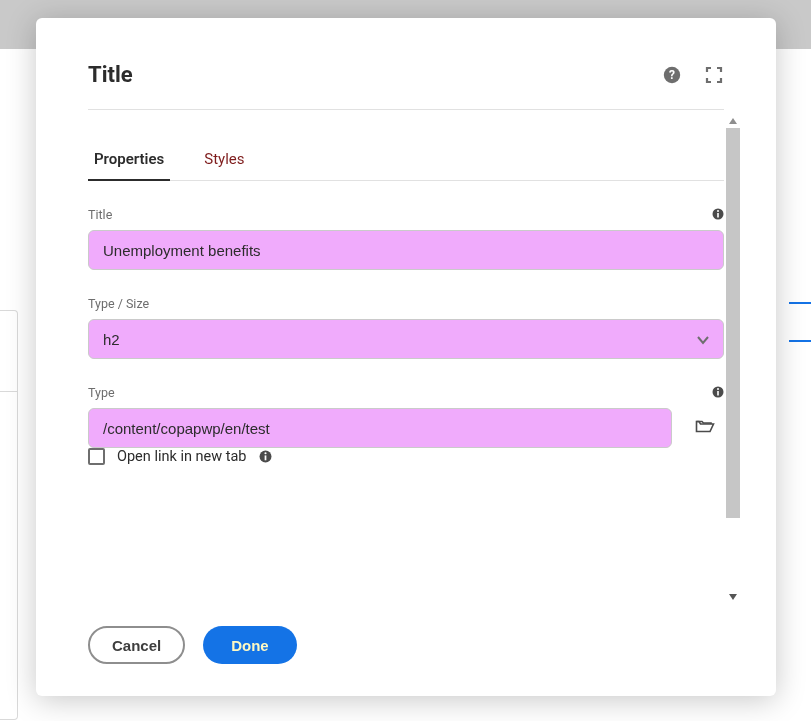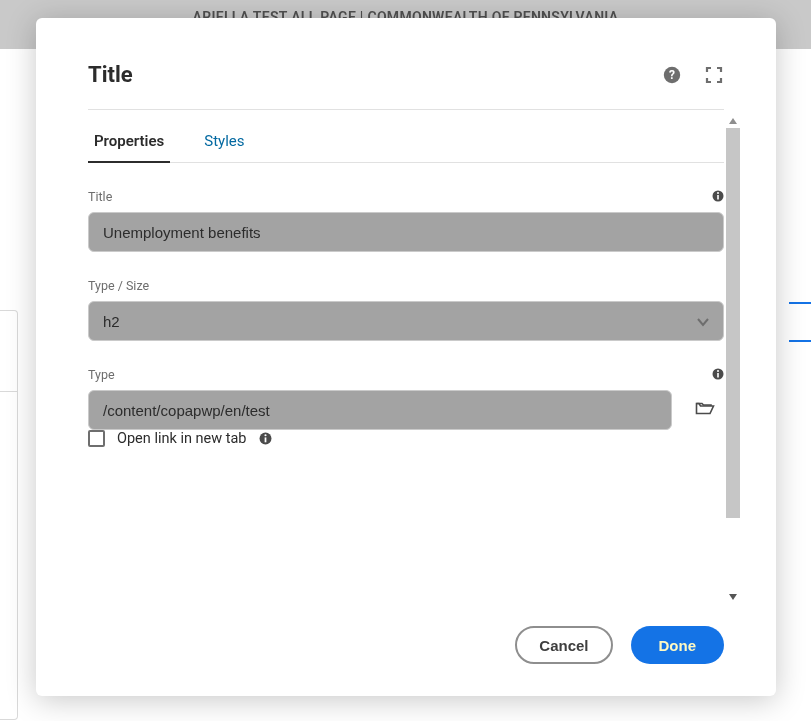--- a/index.html
+++ b/index.html
@@ -118,26 +118,26 @@
       display: flex;
     }
     .modal-body {
       flex: 1;
       padding-right: 18px;
     }
     .tabs {
       display: flex;
       gap: 28px;
       border-bottom: 1px solid #e1e1e1;
-      margin-top: 8px;
+      margin-top: 26px;
     }
     .tab {
       padding: 8px 6px 12px 6px;
       font-size: 15px;
-      color: #0369a1;
+      color: #7f1d1d;
       cursor: pointer;
       position: relative;
     }
     .tab.active {
       color: #2c2c2c;
       font-weight: 600;
     }
     .tab.active::after {
       content: "";
       position: absolute;
@@ -166,21 +166,21 @@
       color: #4b4b4b;
     }
     .text-input {
       width: 100%;
       height: 40px;
       border: 1px solid #cacaca;
       border-radius: 6px;
       padding: 0 14px;
       font-size: 15px;
       color: #2c2c2c;
-      background: #a3a3a3;
+      background: #f0abfc;
       outline: none;
     }
     .select-wrap {
       position: relative;
     }
     .select-chevron {
       position: absolute;
       right: 14px;
       top: 50%;
       transform: translateY(-50%);
@@ -257,21 +257,20 @@
       height: 390px;
       background: #c6c6c6;
       border-radius: 0;
       margin-top: 4px;
     }
     .scroll-gap {
       flex: 1;
     }
     .modal-footer {
       display: flex;
-      justify-content: flex-end;
       gap: 18px;
       padding: 24px 52px 32px 52px;
     }
     .btn {
       height: 38px;
       padding: 0 22px;
       border-radius: 19px;
       font-size: 15px;
       font-weight: 700;
       cursor: pointer;
@@ -289,21 +288,20 @@
       background: #1473e6;
       color: #fef9c3;
       padding: 0 28px;
     }
   </style>
 </head>
 <body>
 
 <div class="backdrop">
   <div class="gray-bar"></div>
-  <div class="page-crumb">ARIELLA TEST ALL PAGE | COMMONWEALTH OF PENNSYLVANIA</div>
   <div class="side-edge"></div>
   <div class="side-edge-top"></div>
   <div class="blue-hint-1"></div>
   <div class="blue-hint-2"></div>
 </div>
 
 <div class="modal">
 
   <div class="modal-header">
     <div class="modal-title">Title</div>

